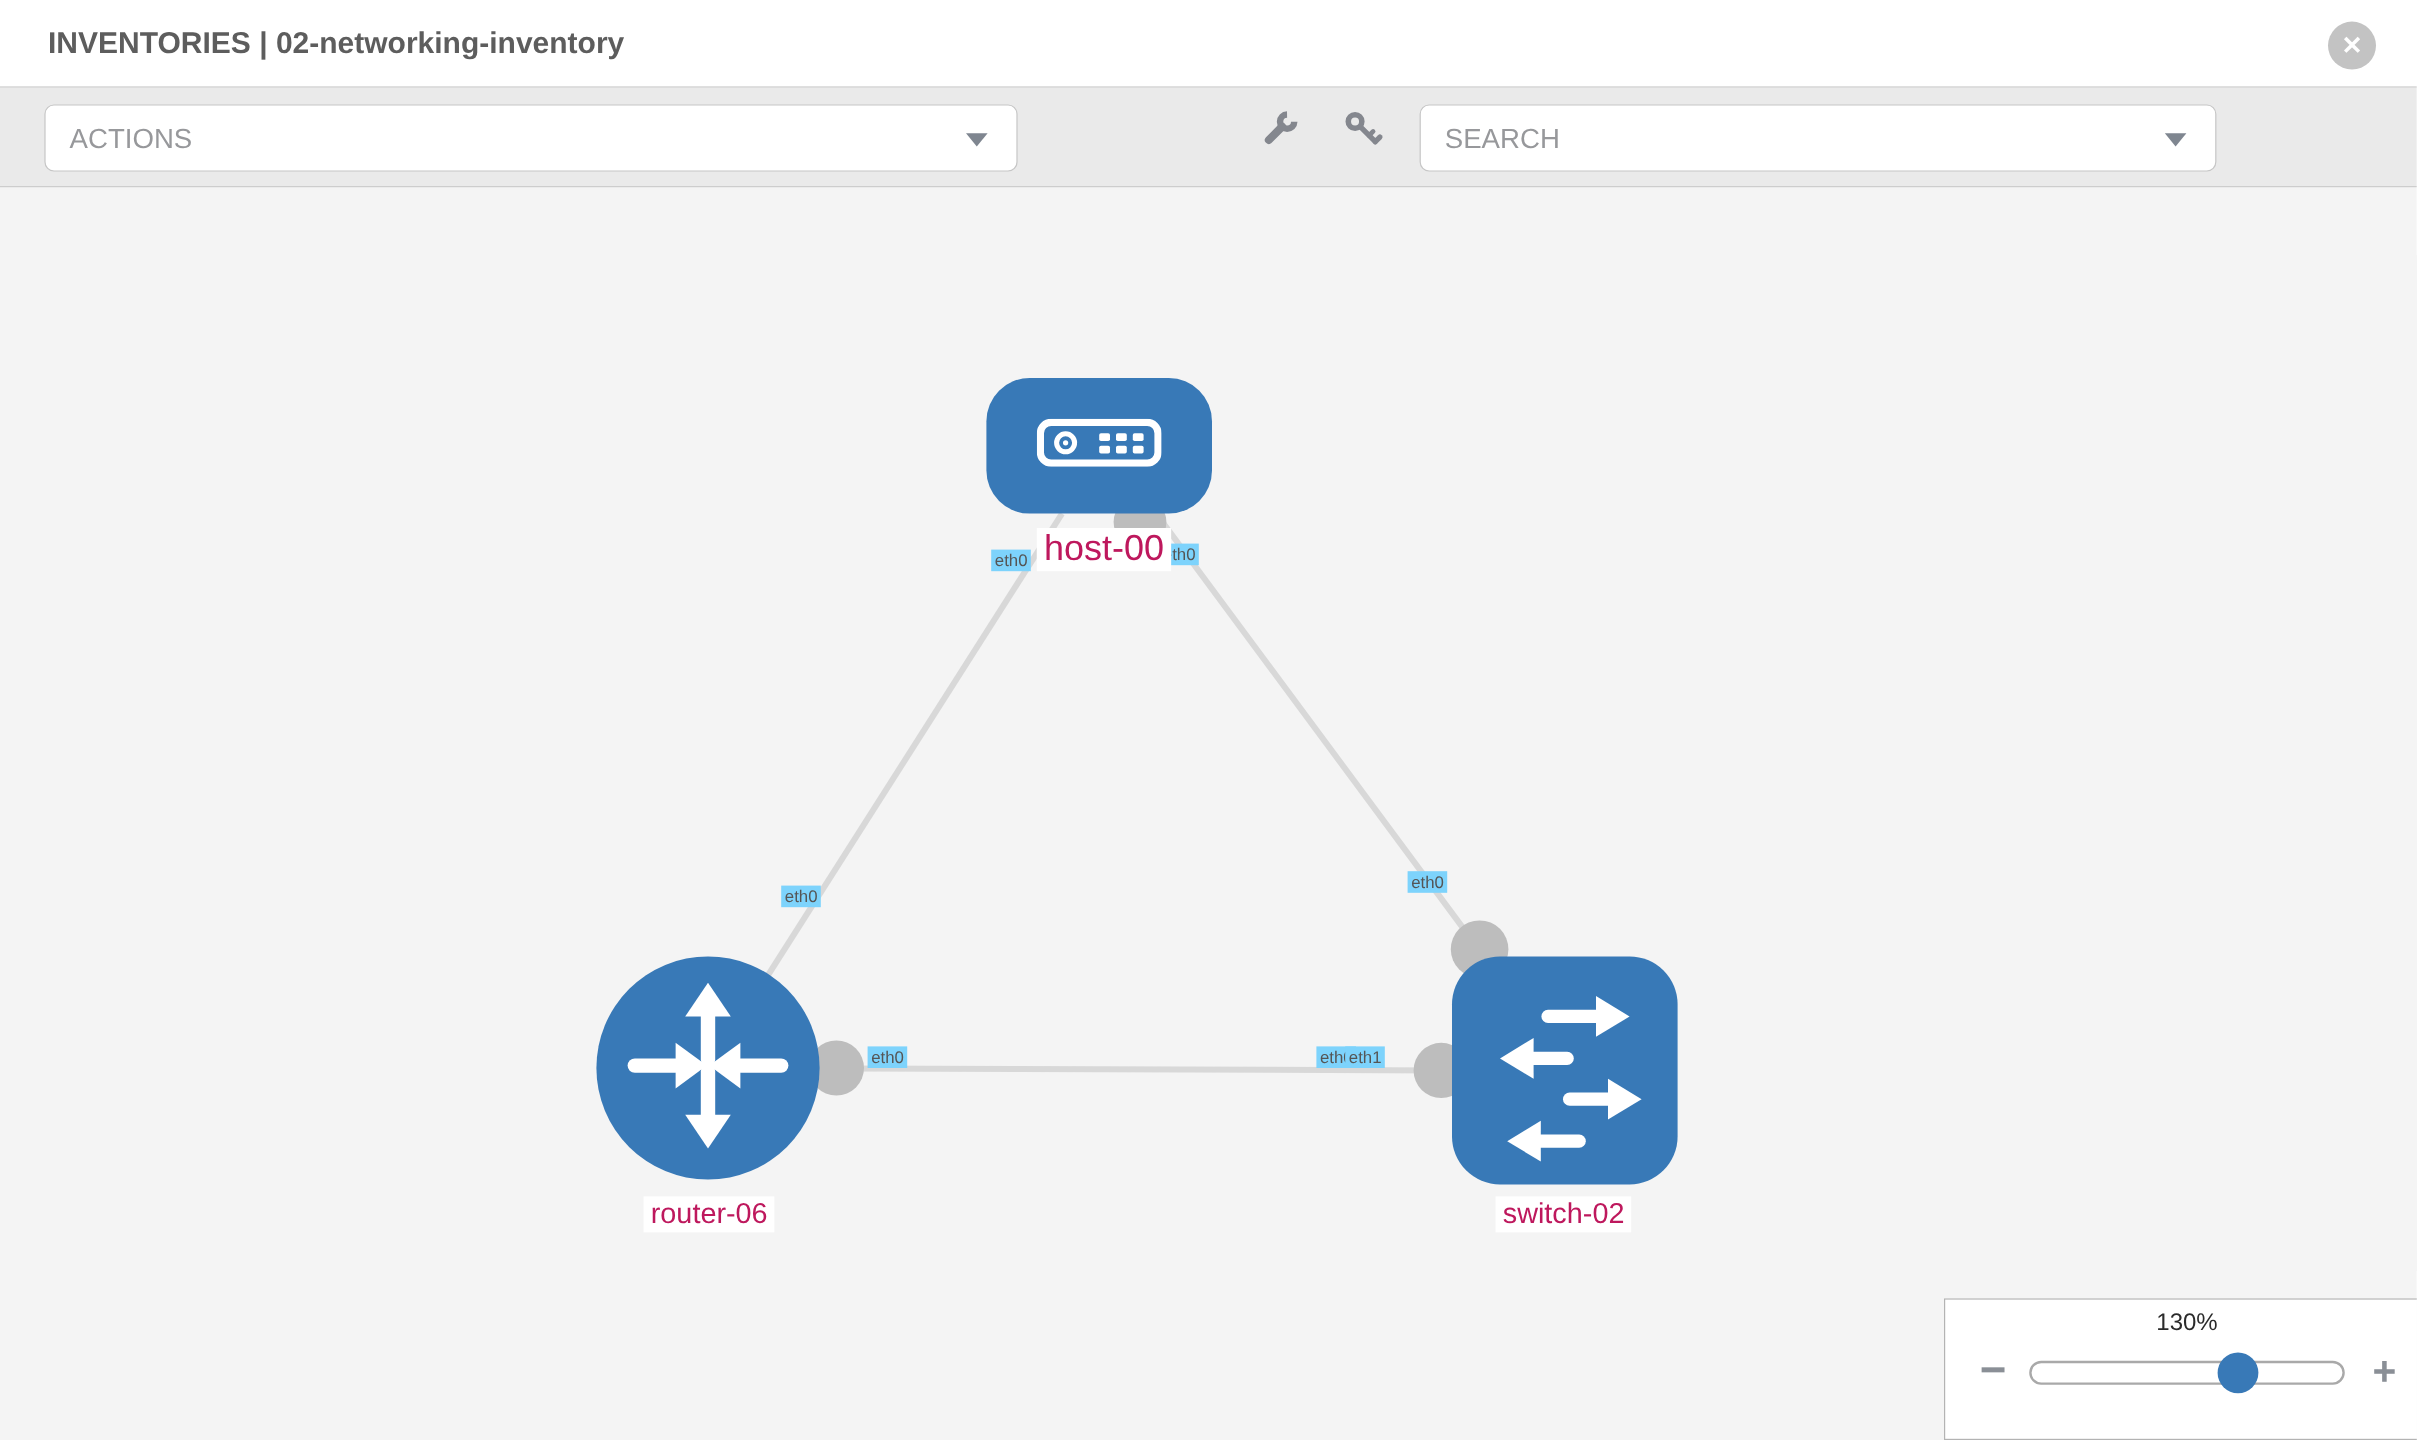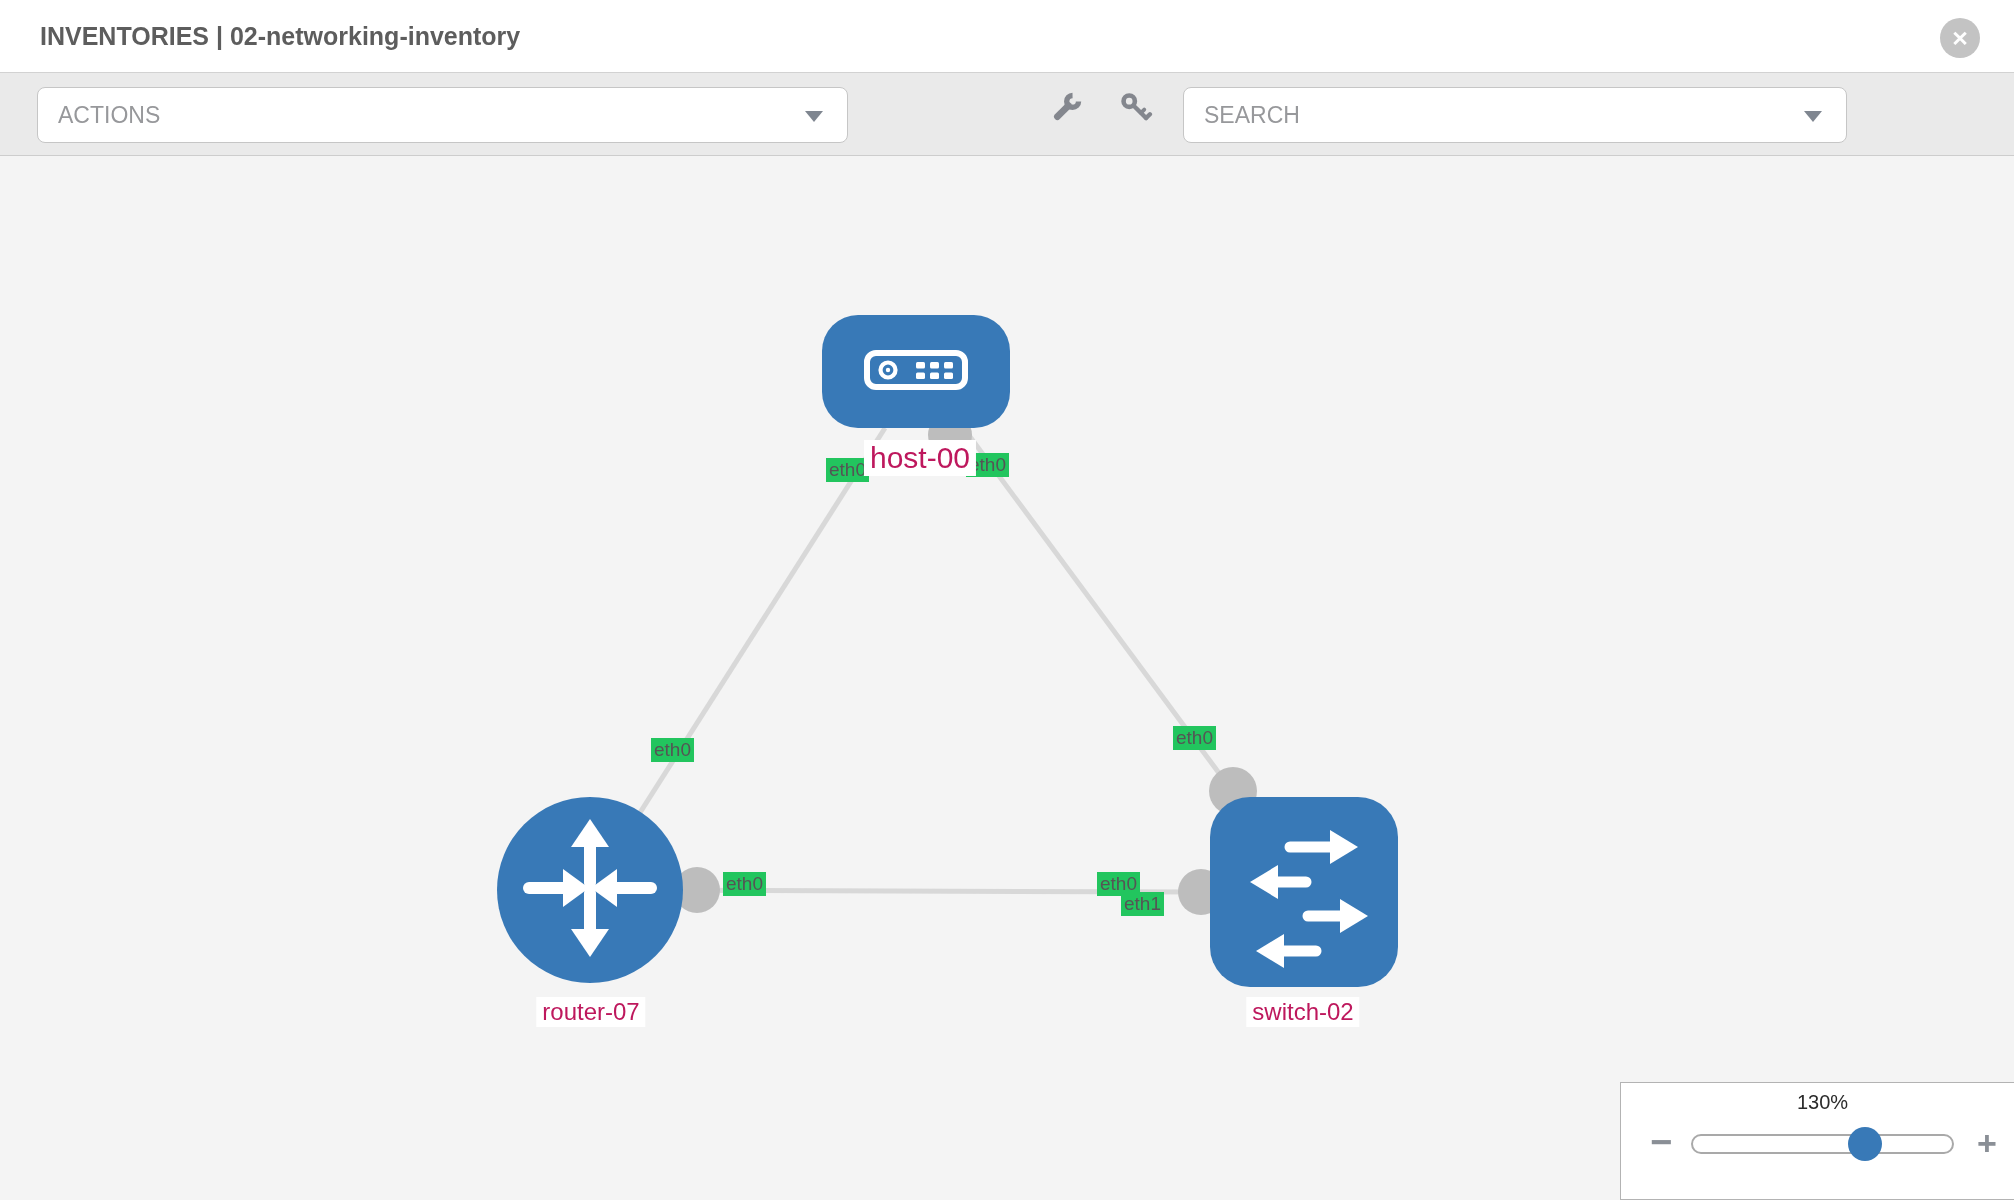--- a/index.html
+++ b/index.html
@@ -35,28 +35,28 @@
   .node { position:absolute; background:#3879b7; z-index:2; cursor:pointer;
           display:flex; align-items:center; justify-content:center; }
   .node-host   { left:822px; top:159px;  width:188px; height:113px; border-radius:36px; }
   .node-router { left:497px; top:641px;  width:186px; height:186px; border-radius:50%; }
   .node-switch { left:1210px; top:641px; width:188px; height:190px; border-radius:40px; }
   .node-label { position:absolute; transform:translateX(-50%); background:#fff; color:#be185d;
                 padding:1px 6px; white-space:nowrap; z-index:4; }
   .label-host   { left:920px;  top:284px; font-size:30px; }
   .label-router { left:591px;  top:841px; font-size:24px; }
   .label-switch { left:1303px; top:841px; font-size:24px; }
-  .port-label { position:absolute; background:#22c55e; color:#555; font-size:19px; padding:1px 3px;
+  .port-label { position:absolute; background:#7dd3fc; color:#555; font-size:14px; padding:1px 3px;
                 white-space:nowrap; z-index:3; }
   .pl-0 { left:826px;  top:302px; }
   .pl-1 { left:966px;  top:297px; }
   .pl-2 { left:651px;  top:582px; }
   .pl-3 { left:723px;  top:716px; }
   .pl-4 { left:1097px; top:716px; z-index:3; }
-  .pl-5 { left:1121px; top:736px; z-index:4; }
+  .pl-5 { left:1121px; top:716px; z-index:4; }
   .pl-6 { left:1173px; top:570px; }
 
   
   .zoom-panel { position:absolute; left:1620px; top:1082px; width:450px; height:118px; background:#fff;
                 border:1px solid #b3b3b3; z-index:25; }
   .zoom-value { position:absolute; left:70px; top:8px; width:263px; text-align:center;
                 font-size:20px; color:#2b2b2b; }
   .zctl { position:absolute; width:36px; text-align:center; color:#8a8f96; font-weight:bold;
           cursor:pointer; user-select:none; }
   .zctl-minus { left:22px; top:40px; font-size:38px; line-height:38px; }
@@ -170,21 +170,21 @@
             <line x1="98" y1="121" x2="132" y2="121"></line>
             <polygon points="158,121 130,104 130,138" stroke="none"></polygon>
             <line x1="106" y1="156" x2="72" y2="156"></line>
             <polygon points="46,156 74,139 74,173" stroke="none"></polygon>
           </g>
         </svg>
       </span>
     </div>
 
     <span class="node-label label-host">host-00</span>
-    <span class="node-label label-router">router-07</span>
+    <span class="node-label label-router">router-06</span>
     <span class="node-label label-switch">switch-02</span>
 
     <span class="port-label pl-0">eth0</span>
     <span class="port-label pl-1">eth0</span>
     <span class="port-label pl-2">eth0</span>
     <span class="port-label pl-3">eth0</span>
     <span class="port-label pl-4">eth0</span>
     <span class="port-label pl-5">eth1</span>
     <span class="port-label pl-6">eth0</span>
   </div>

